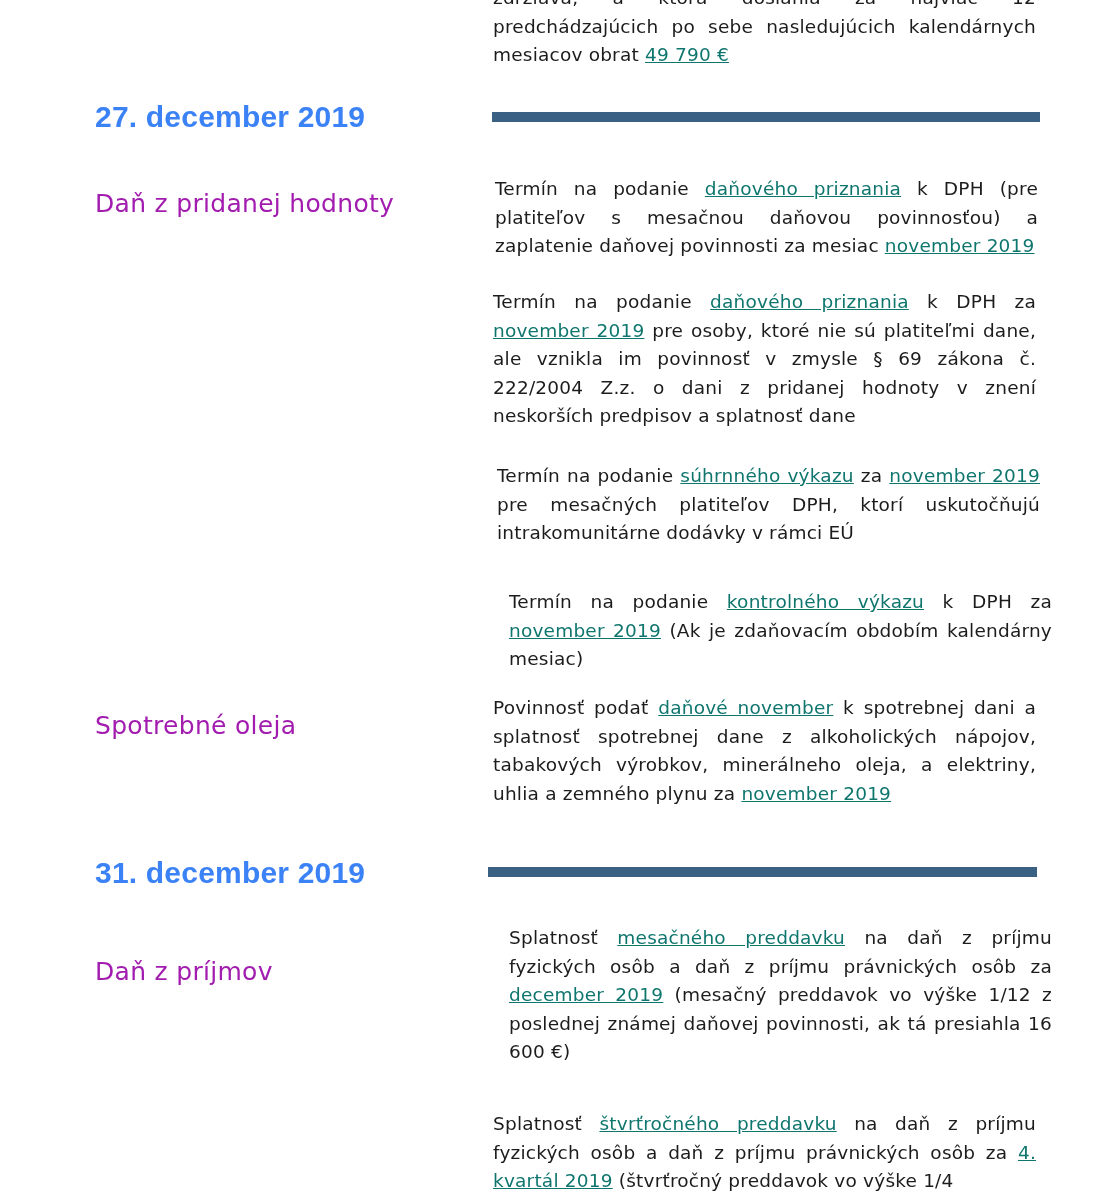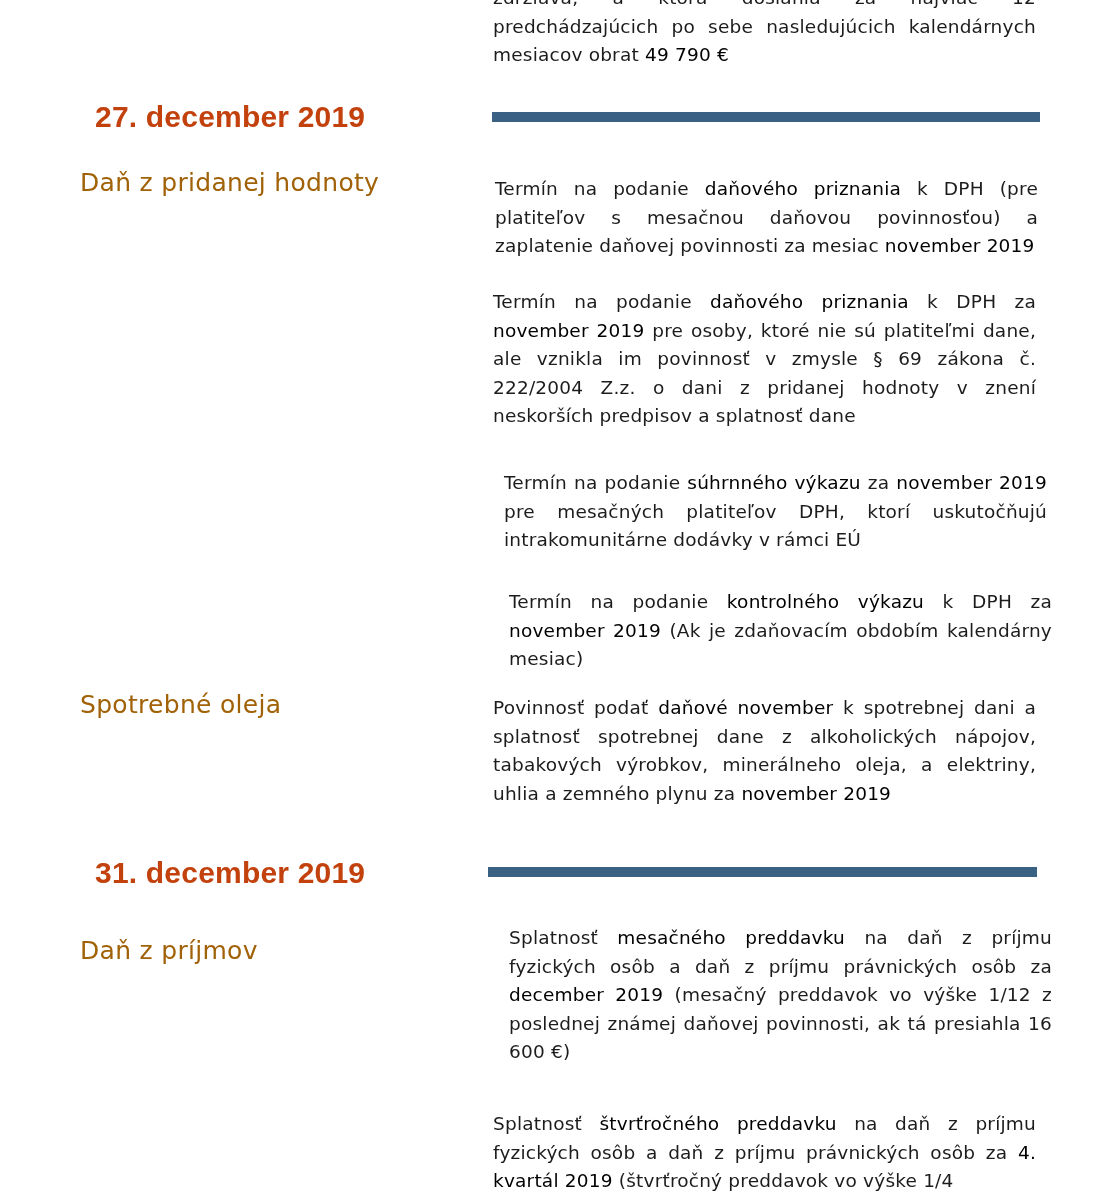--- a/index.html
+++ b/index.html
@@ -4,40 +4,41 @@
 <style>
   html, body { margin: 0; padding: 0; background: #ffffff; }
   body {
     width: 1120px; height: 1200px; position: relative; overflow: hidden;
     font-family: "DejaVu Sans", sans-serif;
     color: #1a1a1a;
   }
   .date-heading {
     position: absolute; left: 95px;
     font-family: "Liberation Sans", sans-serif;
-    font-weight: bold; font-size: 30px; color: #c2410c;
+    font-weight: bold; font-size: 30px; color: #3b82f6;
     letter-spacing: 0.2px;
   }
   .date-rule {
     position: absolute; height: 10px; background: #3a6183;
   }
   .section-label {
-    position: absolute; left: 80px;
+    position: absolute; left: 95px;
     font-family: "DejaVu Sans", sans-serif;
-    font-size: 25px; color: #a16207; font-weight: normal;
+    font-size: 25px; color: #a21caf; font-weight: normal;
     letter-spacing: 0.3px;
+    margin-top: 21px;
   }
   .para {
     position: absolute; left: 493px; width: 543px;
     font-family: "DejaVu Sans", sans-serif;
     font-size: 18.5px; line-height: 28.5px;
     text-align: justify; color: #1c1c1c;
     letter-spacing: 0.2px;
   }
-  .hl { color: #000000; }
+  .hl { color: #0f766e; text-decoration: underline; }
 </style>
 </head>
 <body>
 
 <p class="para" style="top:-16px; margin:0;">
   <span>zdržiava, a ktorá dosiahla za najviac 12 predchádzajúcich po sebe nasledujúcich kalendárnych mesiacov obrat </span><span class="hl">49 790 €</span>
 </p>
 
 <div class="date-heading" style="top:100px;">27. december 2019</div>
 <div class="date-rule" style="left:492px; top:112px; width:548px;"></div>
@@ -45,21 +46,21 @@
 <div class="section-label" style="top:168px;">Daň z pridanej hodnoty</div>
 
 <p class="para" style="top:173px; margin:2px;">
   <span>Termín na podanie </span><span class="hl">daňového priznania</span><span> k DPH (pre platiteľov s mesačnou daňovou povinnosťou) a zaplatenie daňovej povinnosti za mesiac </span><span class="hl">november 2019</span>
 </p>
 
 <p class="para" style="top:288px; margin:0;">
   <span>Termín na podanie </span><span class="hl">daňového priznania</span><span> k DPH za </span><span class="hl">november 2019</span><span> pre osoby, ktoré nie sú platiteľmi dane, ale vznikla im povinnosť v zmysle § 69 zákona č. 222/2004 Z.z. o dani z pridanej hodnoty v znení neskorších predpisov a splatnosť dane</span>
 </p>
 
-<p class="para" style="top:458px; margin:11px;">
+<p class="para" style="top:458px; margin:4px;">
   <span>Termín na podanie </span><span class="hl">súhrnného výkazu</span><span> za </span><span class="hl">november 2019</span><span> pre mesačných platiteľov DPH, ktorí uskutočňujú intrakomunitárne dodávky v rámci EÚ</span>
 </p>
 
 <p class="para" style="top:572px; margin:16px;">
   <span>Termín na podanie </span><span class="hl">kontrolného výkazu</span><span> k DPH za </span><span class="hl">november 2019</span><span> (Ak je zdaňovacím obdobím kalendárny mesiac)</span>
 </p>
 
 <div class="section-label" style="top:690px;">Spotrebné oleja</div>
 
 <p class="para" style="top:694px; margin:0;">

